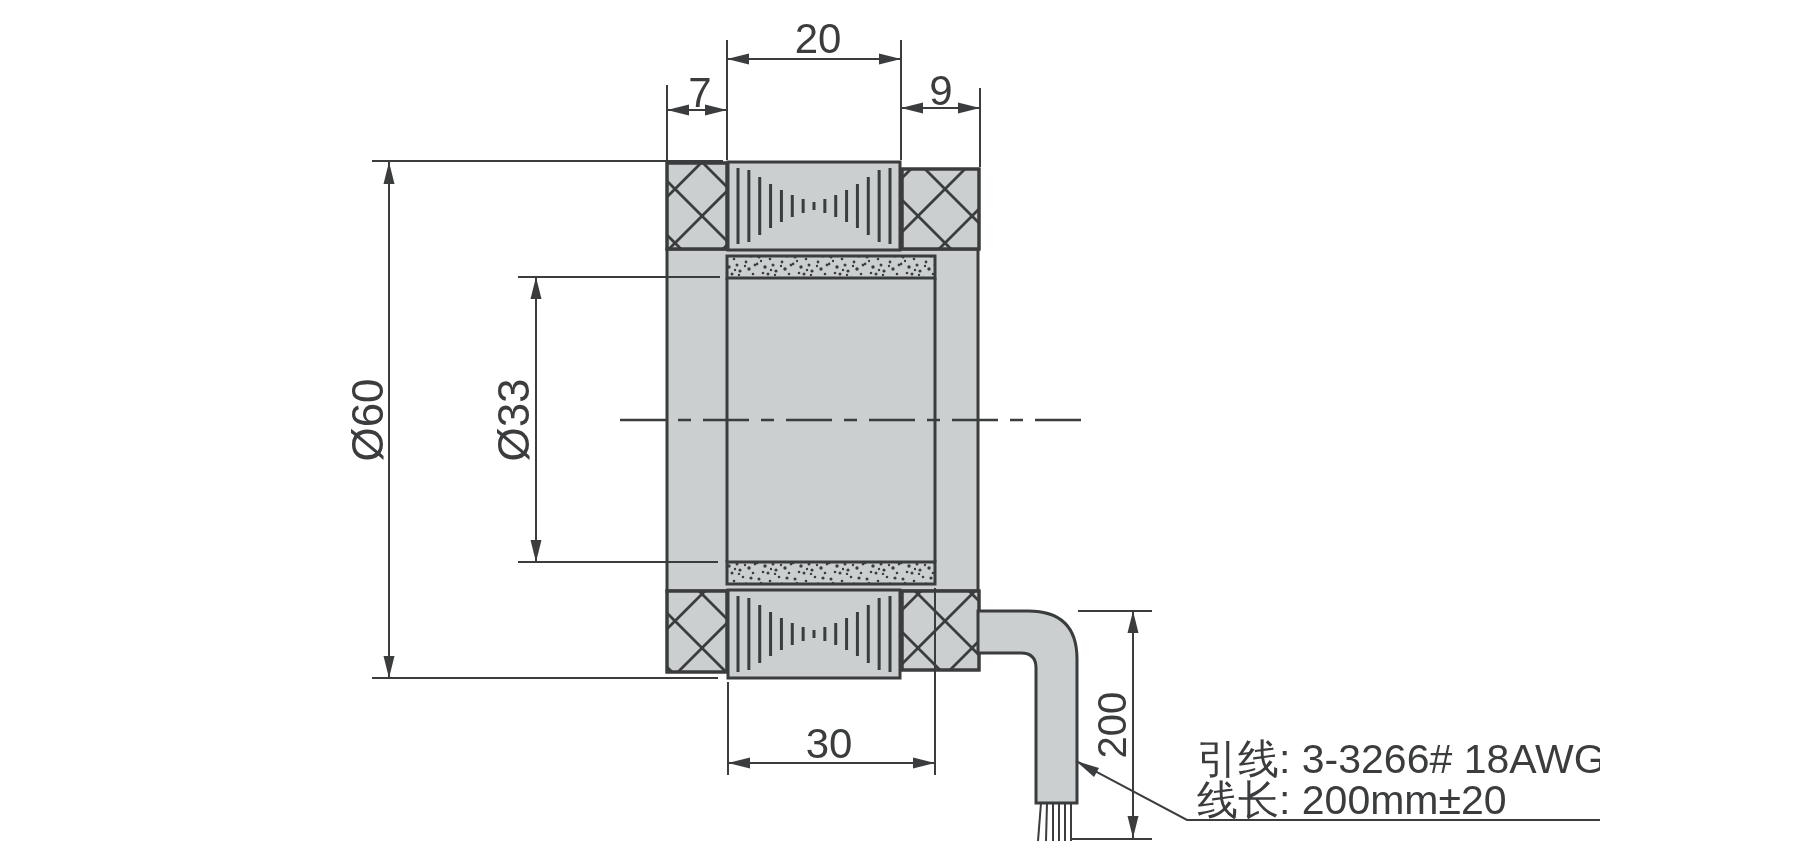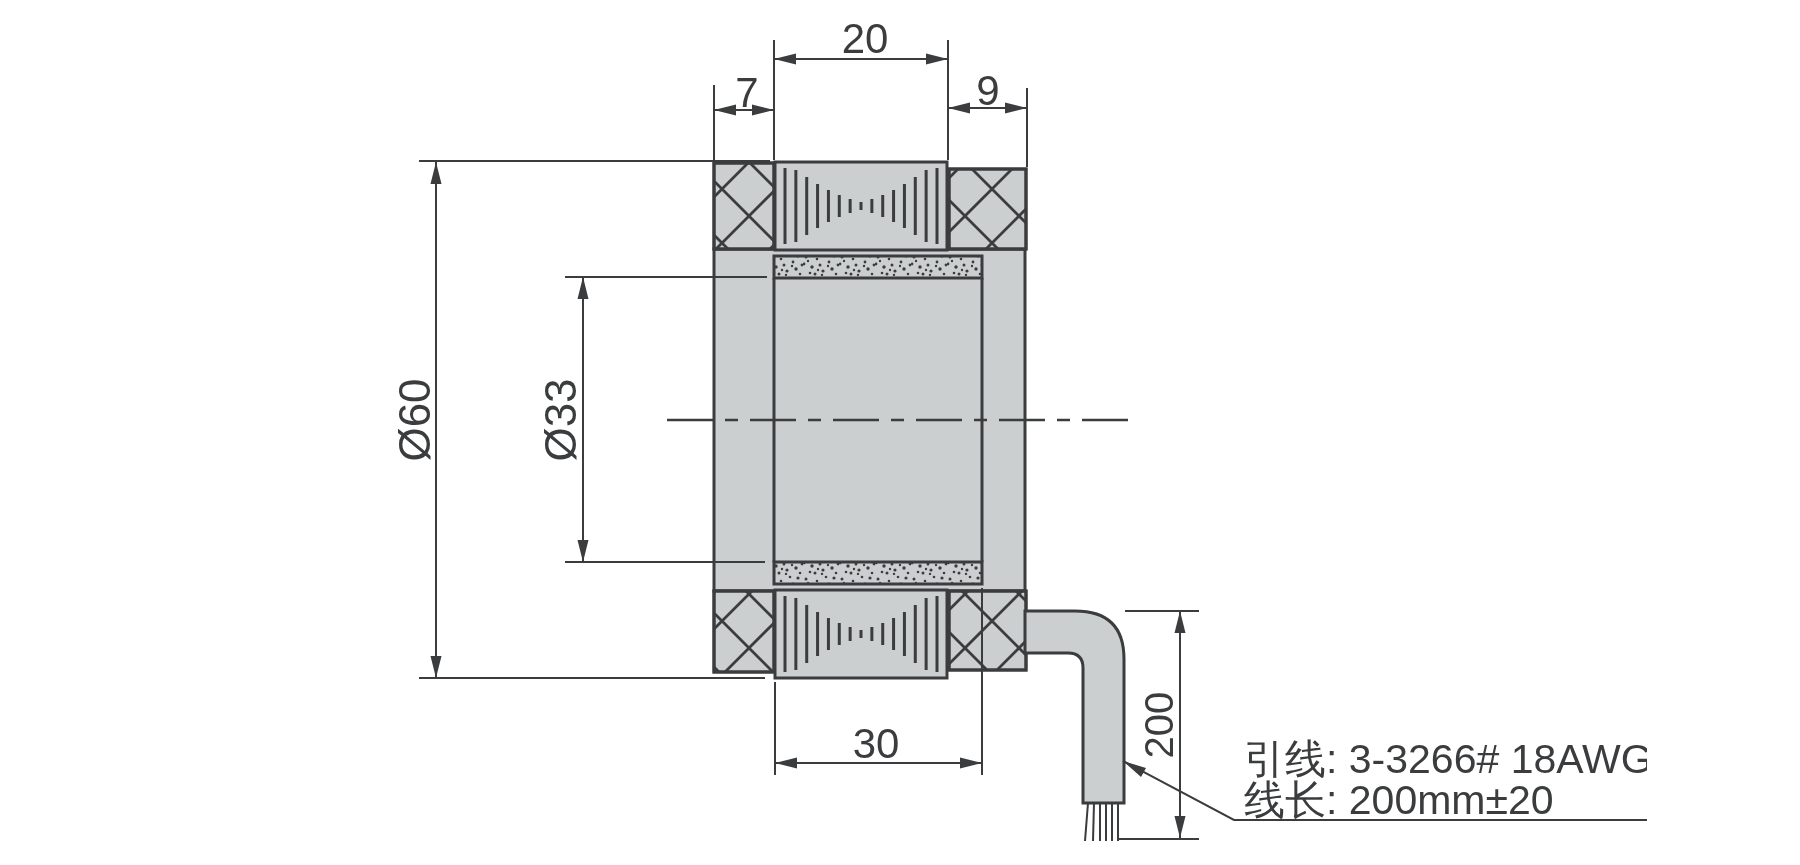--- a/index.html
+++ b/index.html
@@ -1,21 +1,21 @@
 <!DOCTYPE html>
 <html style="--part-fill: #cbcfd0; --line: #3a3c3e; --bg: #ffffff;"><head>
 <meta charset="utf-8">
 <style>
   :root{
     --part-fill:#cbcfd0;
     --line:#3a3c3e;
     --bg:#ffffff;
   }
   html,body{margin:0;padding:0;background:var(--bg);}
-  .canvas{width:1600px;height:865px;position:relative;background:var(--bg);overflow:hidden;padding-left:47px;}
+  .canvas{width:1600px;height:865px;position:relative;background:var(--bg);overflow:hidden;}
   svg text{font-family:"Liberation Sans","DejaVu Sans",sans-serif;fill:var(--line);}
   .dim-text{font-size:42px;}
   .dim-text-rot{font-size:44px;}
   .dim-text-200{font-size:40px;}
   .note-text{font-size:41px;}
   .outline{stroke:var(--line);stroke-width:3;fill:none;}
   .filled{fill:var(--part-fill);stroke:var(--line);stroke-width:3;}
   .dimline{stroke:var(--line);stroke-width:2;fill:none;}
   .arrow{fill:var(--line);stroke:none;}
   .wind{stroke:var(--line);stroke-width:3;}

